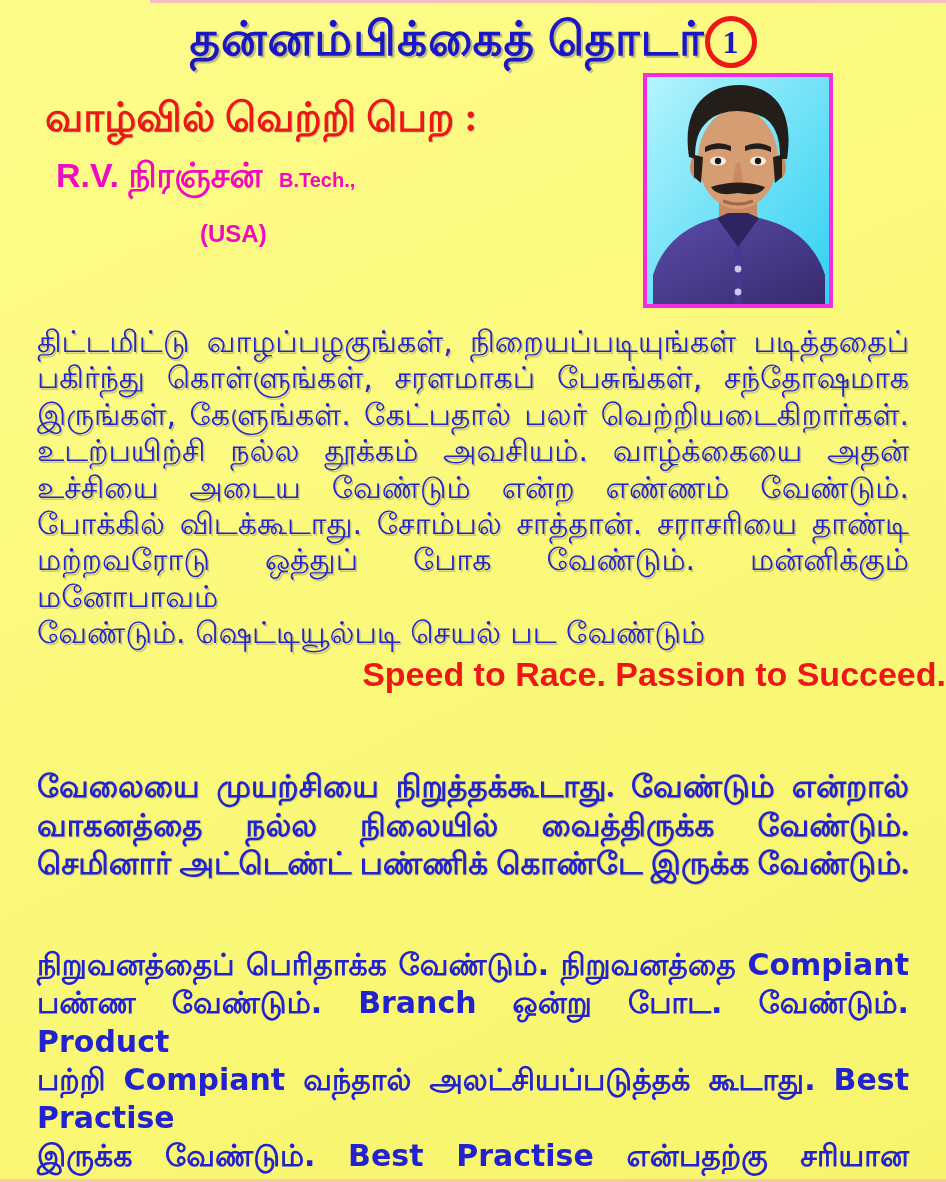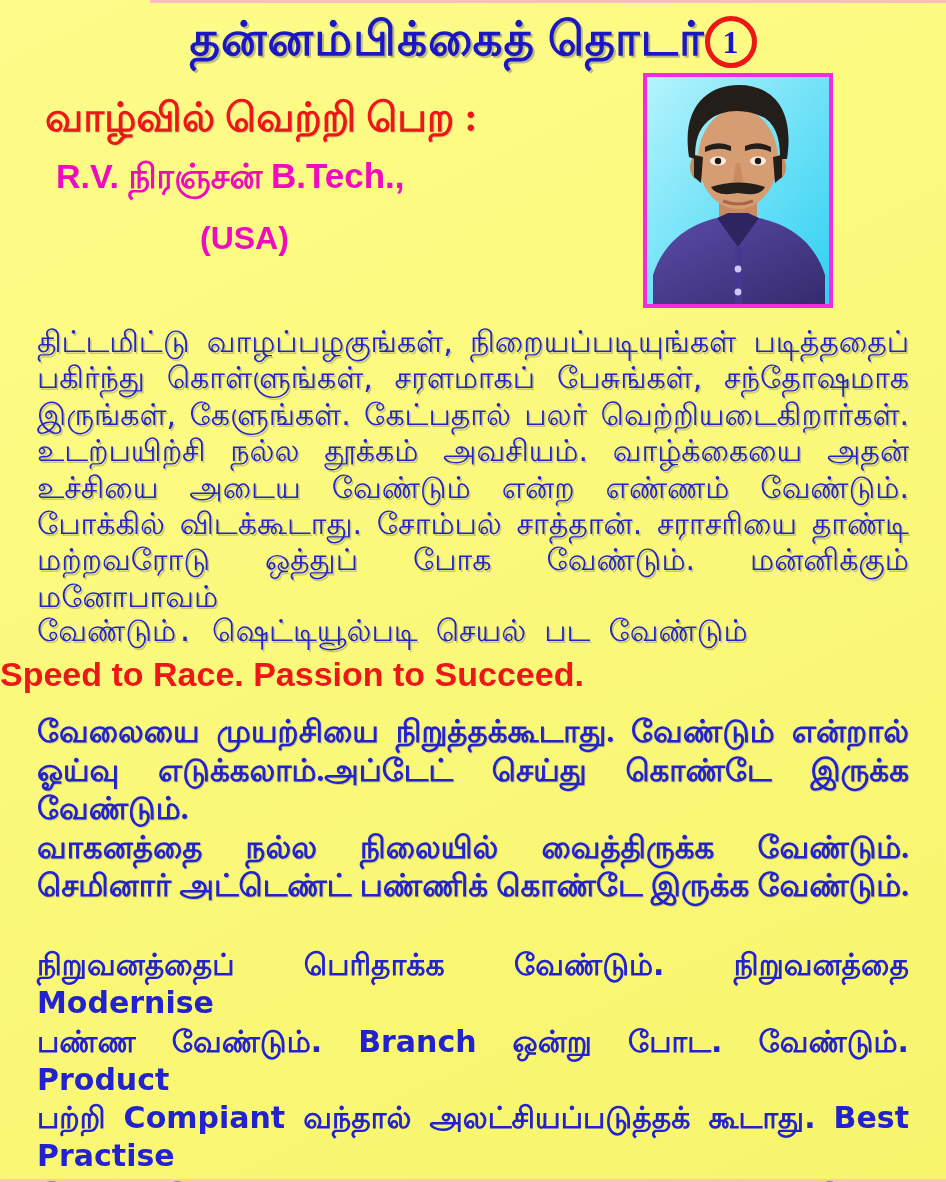--- a/index.html
+++ b/index.html
@@ -44,50 +44,50 @@
     font-family:"Liberation Serif", serif; white-space:nowrap;
     text-shadow:1px 1px 0 rgba(120,120,120,.3);
   }
   .name-row {
     position:absolute; left:56px; top:156px; white-space:nowrap;
   }
   .name-main {
     font-size:34px; font-weight:bold; color:var(--magenta,#ee0cbe);
   }
   .degree {
-    font-size:35px; font-weight:bold; color:var(--magenta,#ee0cbe); margin-left:4px;
+    font-size:20px; font-weight:bold; color:var(--magenta,#ee0cbe); margin-left:12px;
   }
   .country {
     position:absolute; left:200px; top:220px;
-    font-size:32px; font-weight:bold; color:var(--magenta,#ee0cbe);
+    font-size:24px; font-weight:bold; color:var(--magenta,#ee0cbe);
   }
 
   .photo {
     position:absolute; left:643px; top:73px; width:182px; height:227px;
     border:4px solid var(--photo-border,#f32be1); box-sizing:content-box;
     background:#63dff5;
   }
   .photo svg { display:block; width:100%; height:100%; }
 
   .para { position:absolute; left:37px; right:37px; color:var(--body-blue,#2222cf); }
   .jline { text-align:justify; text-align-last:justify; }
-  .jline.end { text-align-last:left;font-family:Liberation Mono, monospace; }
+  .jline.end { text-align-last:left; }
 
   .para1 {
     top:324px; font-size:30px; line-height:36.4px;
     font-family:"DejaVu Sans", sans-serif;
     text-shadow:1.5px 1.5px 0 rgba(95,95,95,.32);
   }
   .quote {
-    position:absolute; top:655px; left:0; right:0; text-align:left;
+    position:absolute; top:655px; left:0; right:0; text-align:right;
     color:var(--red,#ee1717); font-weight:bold; font-size:34px; line-height:38px;
     font-family:"Liberation Sans", sans-serif;
   }
   .para2 {
-    top:713px; font-size:31px; line-height:38.6px; font-weight:bold;
+    top:768px; font-size:31px; line-height:38.6px; font-weight:bold;
     font-family:"Liberation Serif", serif;
     text-shadow:1px 1px 0 rgba(95,95,95,.28);
   }
   .section-heading {
     position:absolute; left:38px; top:899px;
     font-size:37px; font-weight:bold; color:var(--red,#ee1717);
     font-family:"Liberation Serif", serif; white-space:nowrap;
     text-shadow:1px 1px 0 rgba(120,120,120,.3);
   }
   .para3 {
@@ -164,28 +164,27 @@
     <div class="jline">மற்றவரோடு ஒத்துப் போக வேண்டும். மன்னிக்கும் மனோபாவம்</div>
     <div class="jline end">வேண்டும். ஷெட்டியூல்படி செயல் பட வேண்டும்</div>
   </div>
 
   <div class="quote">
     <div>Speed to Race. Passion to Succeed.</div>
   </div>
 
   <div class="para para2">
     <div class="jline">வேலையை முயற்சியை நிறுத்தக்கூடாது. வேண்டும் என்றால்</div>
-    <div class="jline">ஓய்வு எடுக்கலாம்.அப்டேட் செய்து கொண்டே இருக்க வேண்டும்.</div>
     <div class="jline">வாகனத்தை நல்ல நிலையில் வைத்திருக்க வேண்டும்.</div>
     <div class="jline">செமினார் அட்டெண்ட் பண்ணிக் கொண்டே இருக்க வேண்டும்.</div>
   </div>
 
 
   <div class="para para3">
-    <div class="jline">நிறுவனத்தைப் பெரிதாக்க வேண்டும். நிறுவனத்தை Modernise</div>
+    <div class="jline">நிறுவனத்தைப் பெரிதாக்க வேண்டும். நிறுவனத்தை Compiant</div>
     <div class="jline">பண்ண வேண்டும். Branch ஒன்று போட. வேண்டும். Product</div>
     <div class="jline">பற்றி Compiant வந்தால் அலட்சியப்படுத்தக் கூடாது. Best Practise</div>
     <div class="jline">இருக்க வேண்டும். Best Practise என்பதற்கு சரியான அர்த்தம்</div>
 
   </div>
 
   <div class="edge-bottom"></div>
 </div>
 
 </body></html>

